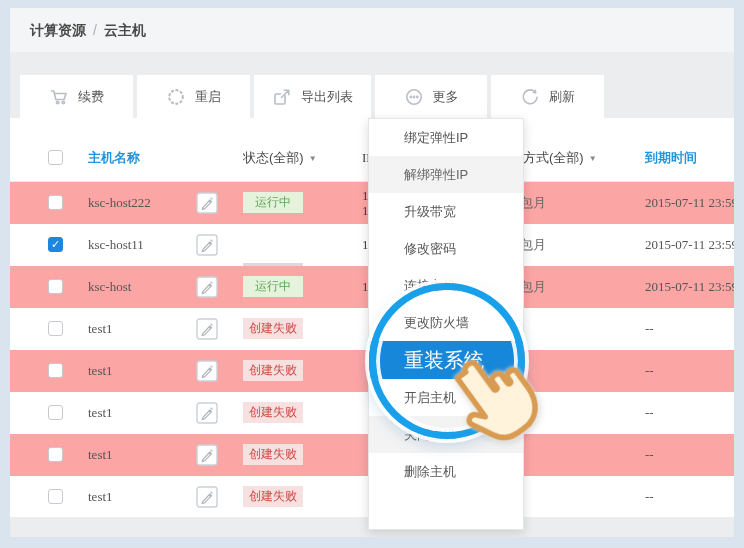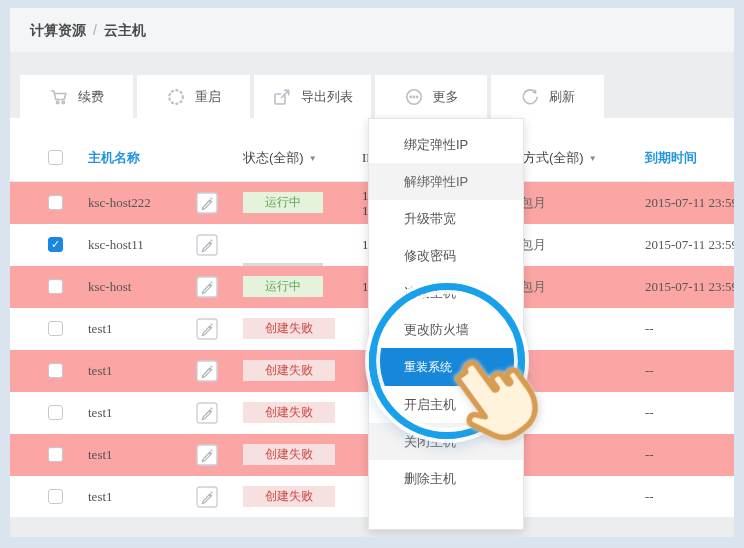--- a/index.html
+++ b/index.html
@@ -23,36 +23,36 @@
   .rows{position:absolute;left:0;top:174px;width:724px;}
   .row{position:relative;width:724px;height:42px;background:#fff;}
   .row.alt{background:#fca5a5;}
   .cb{position:absolute;left:38px;top:13px;width:15px;height:15px;border:1px solid #c6cacf;border-radius:3px;
       background:#fff;box-sizing:border-box;font-size:11px;line-height:13px;text-align:center;color:#fff;cursor:pointer;}
   .cb.checked{background:#1b87e0;border-color:#1b87e0;}
   .cname{position:absolute;left:78px;top:0;line-height:42px;font-size:13px;color:#555;
          font-family:"Liberation Serif","DejaVu Serif",serif;}
   .edit{position:absolute;left:186px;top:10px;width:22px;height:22px;cursor:pointer;}
   .badge{position:absolute;left:233px;top:10px;height:21px;line-height:21px;min-width:60px;box-sizing:border-box;
-         padding:0 22px;text-align:center;font-size:12px;}
+         padding:0 6px;text-align:center;font-size:12px;}
   .badge.running{background:#e5f3dd;color:#61a456;}
   .badge.stopped{background:#dadada;color:#0369a1;margin-top:29px;}
   .badge.failed{background:#f7e0e0;color:#ce4b46;}
   .ipcell{position:absolute;left:352px;top:0;width:30px;font-size:13px;color:#444;
           font-family:"Liberation Serif","DejaVu Serif",serif;line-height:15px;}
   .ipcell.one{line-height:42px;} .ipcell.two{padding-top:6px;}
   .billing{position:absolute;left:484px;top:0;line-height:42px;font-size:13px;color:#666;white-space:nowrap;}
   .expire{position:absolute;left:635px;top:0;line-height:42px;font-size:13px;color:#555;white-space:nowrap;
           font-family:"Liberation Serif","DejaVu Serif",serif;}
   .footer{position:absolute;left:0;top:509px;width:724px;height:20px;background:#ebedee;}
   .menu{position:absolute;left:358px;top:110px;width:156px;height:412px;background:#fff;z-index:10;
-        border:1px solid #e3e6e9;box-sizing:border-box;box-shadow:0 3px 10px rgba(0,0,0,.14);padding-top:7px;}
+        border:1px solid #e3e6e9;box-sizing:border-box;box-shadow:0 3px 10px rgba(0,0,0,.14);padding-top:0;}
   .mitem{height:37px;line-height:37px;padding-left:35px;font-size:13px;color:#555;cursor:pointer;white-space:nowrap;}
   .mitem.disabled{background:#f3f3f3;color:#666;}
-  .mitem.active{background:#1787d9;color:#fff;font-size:12px;height:38px;line-height:38px;}
+  .mitem.active{background:#1787d9;color:#fff;font-size:20px;height:38px;line-height:38px;}
   .ring{position:absolute;left:359px;top:275px;width:156px;height:156px;border:7px solid #18a0ea;border-radius:50%;
         box-sizing:border-box;z-index:20;pointer-events:none;
         box-shadow:0 0 0 4px rgba(255,255,255,.9),0 6px 16px rgba(40,110,170,.25),inset 0 0 0 4px rgba(255,255,255,.9);}
   .hand{position:absolute;left:445px;top:336px;width:84px;height:104px;z-index:25;transform:rotate(-36deg);
         pointer-events:none;filter:drop-shadow(0 0 2px rgba(255,255,255,.9)) drop-shadow(0 2px 3px rgba(0,0,0,.18));}
   .ico{stroke:#b9bfc6;fill:none;stroke-width:1.6;stroke-linecap:round;stroke-linejoin:round;}
 </style>
 </head>
 <body>
 

